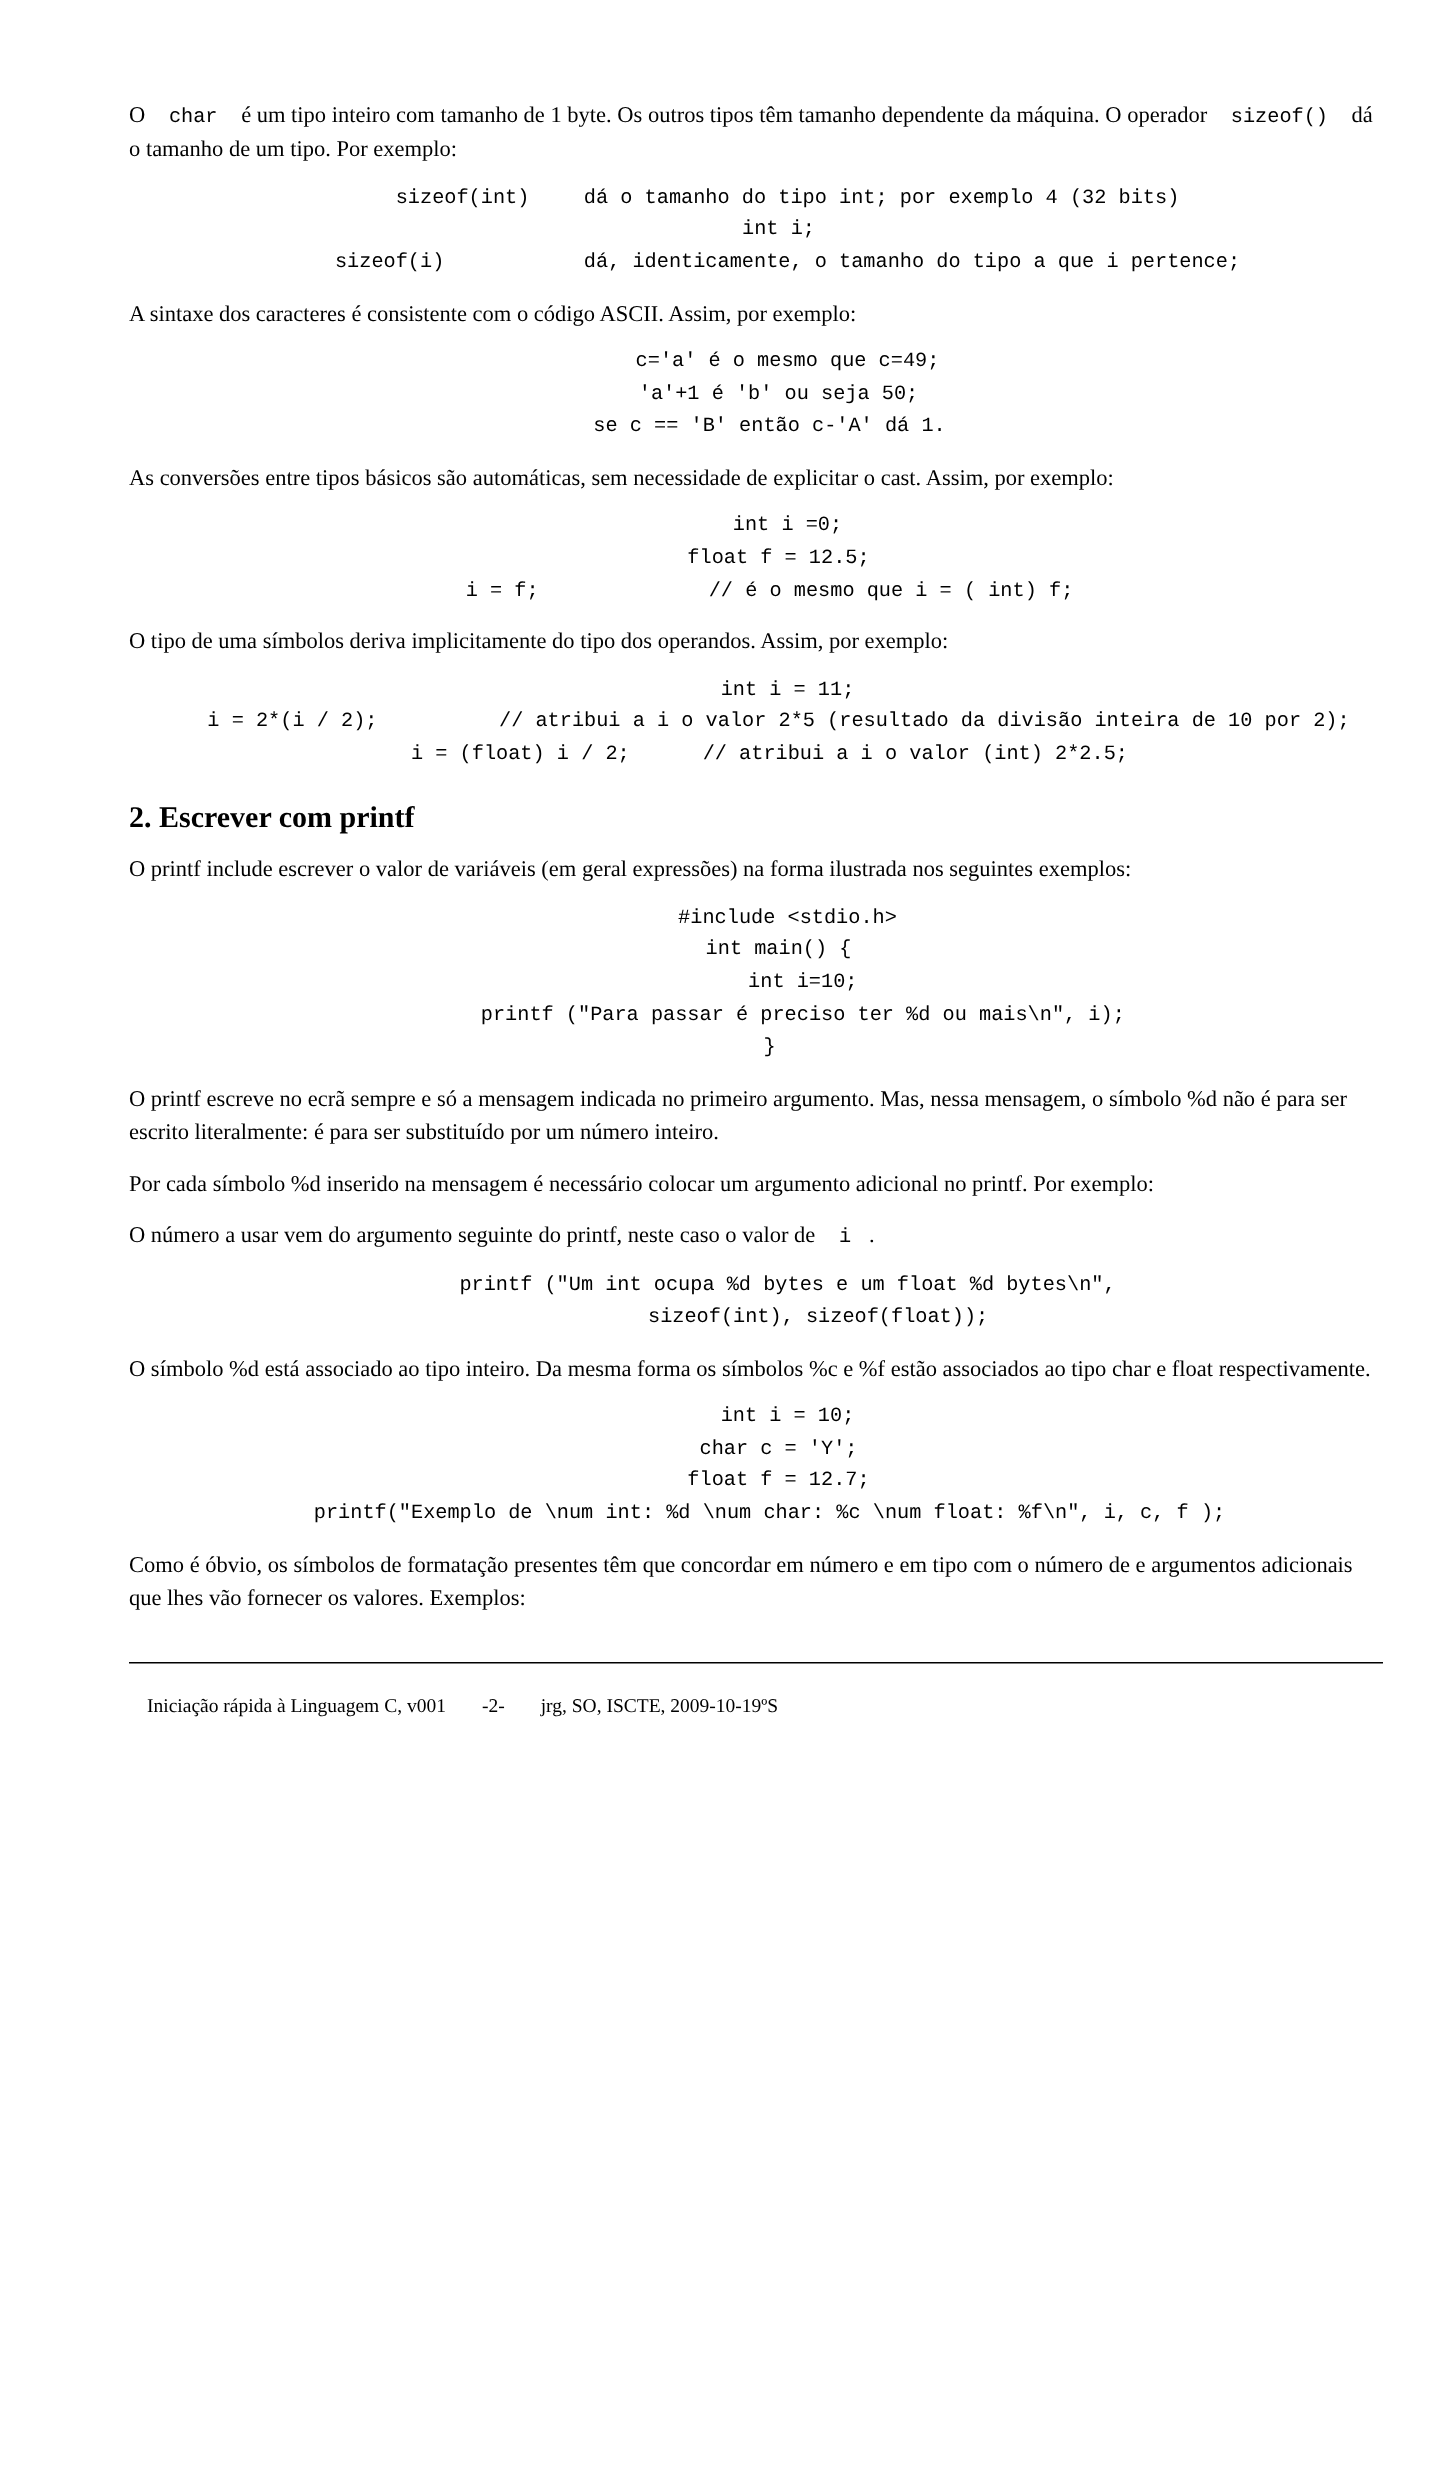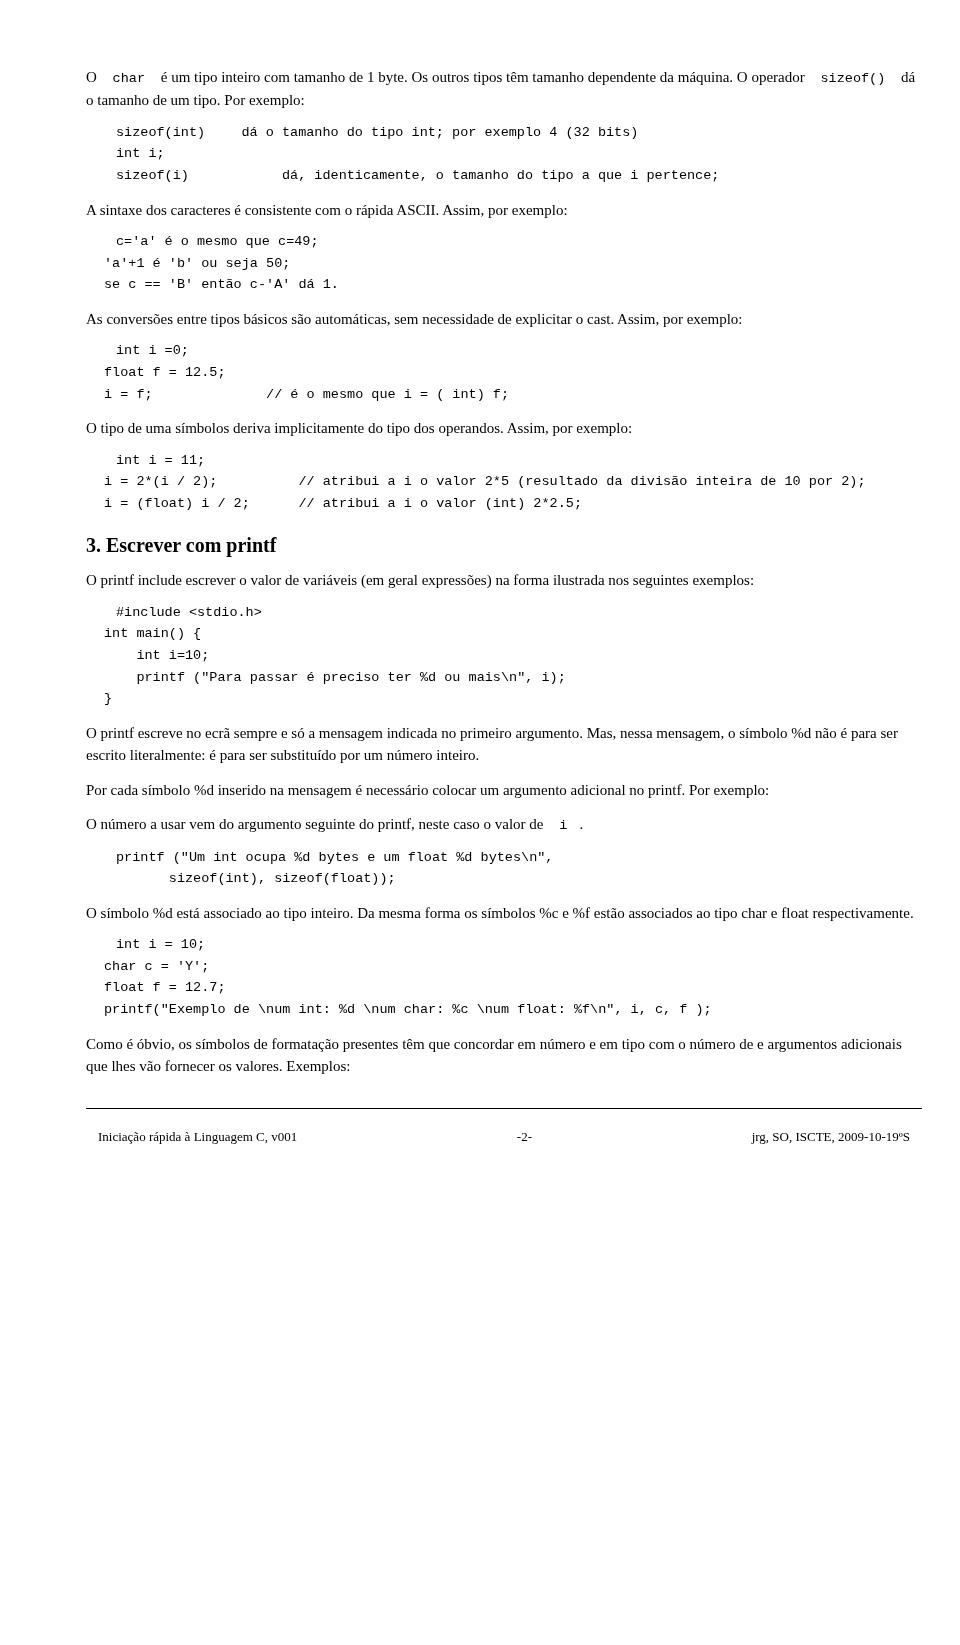--- a/index.html
+++ b/index.html
@@ -32,55 +32,56 @@
       font-family: 'Courier New', Courier, monospace;
       font-size: 13.5px;
     }
 
     .code-block {
       font-family: 'Courier New', Courier, monospace;
       font-size: 13.5px;
       margin: 10px 0 10px 30px;
       line-height: 1.6;
       white-space: pre;
+      text-align: center;
     }
 
     .section-heading {
       font-size: 20px;
       font-weight: bold;
       margin-top: 20px;
       margin-bottom: 12px;
     }
 
     .footer {
       border-top: 1px solid #000;
       margin-top: 30px;
       padding-top: 8px;
       display: flex;
-      justify-content: space-between;
+      justify-content: flex-start;
       font-size: 13px;
       font-family: 'Times New Roman', Times, serif;
     }
 
   </style>
 </head>
 <body>
 
 <div class="page-content">
 
   <p>
     O <code>char</code> é um tipo inteiro com tamanho de 1 byte. Os outros tipos têm tamanho dependente da máquina. O operador <code>sizeof()</code> dá o tamanho de um tipo. Por exemplo:
   </p>
 
   <div class="code-block"><code>sizeof(int)</code>   dá o tamanho do tipo int; por exemplo 4 (32 bits)
 <code>int i;</code>
 <code>sizeof(i)</code>          dá, identicamente, o tamanho do tipo a que i pertence;</div>
 
   <p>
-    A sintaxe dos caracteres é consistente com o rápida ASCII. Assim, por exemplo:
+    A sintaxe dos caracteres é consistente com o código ASCII. Assim, por exemplo:
   </p>
 
   <div class="code-block"><code>c='a' é o mesmo que c=49;
 'a'+1 é 'b' ou seja 50;
 se c == 'B' então c-'A' dá 1.</code></div>
 
   <p>
     As conversões entre tipos básicos são automáticas, sem necessidade de explicitar o cast. Assim, por exemplo:
   </p>
 
@@ -89,21 +90,21 @@
 i = f;              // é o mesmo que i = ( int) f;</code></div>
 
   <p>
     O tipo de uma símbolos deriva implicitamente do tipo dos operandos. Assim, por exemplo:
   </p>
 
   <div class="code-block"><code>int i = 11;
 i = 2*(i / 2);          // atribui a i o valor 2*5 (resultado da divisão inteira de 10 por 2);
 i = (float) i / 2;      // atribui a i o valor (int) 2*2.5;</code></div>
 
-  <h2 class="section-heading">3. Escrever com printf</h2>
+  <h2 class="section-heading">2. Escrever com printf</h2>
 
   <p>
     O printf include escrever o valor de variáveis (em geral expressões) na forma ilustrada nos seguintes exemplos:
   </p>
 
   <div class="code-block"><code>#include &lt;stdio.h&gt;
 int main() {
     int i=10;
     printf ("Para passar é preciso ter %d ou mais\n", i);
 }</code></div>

